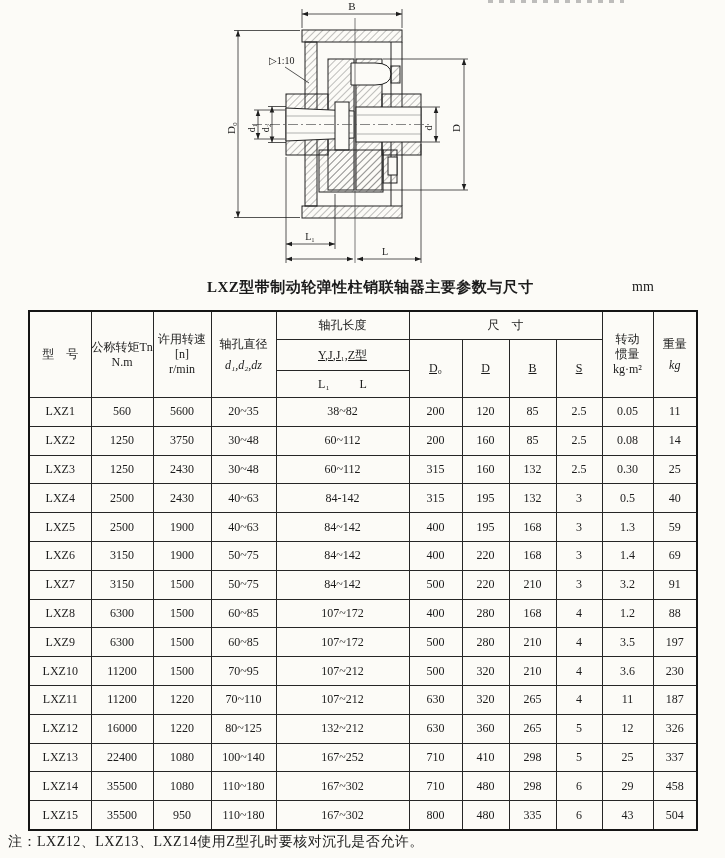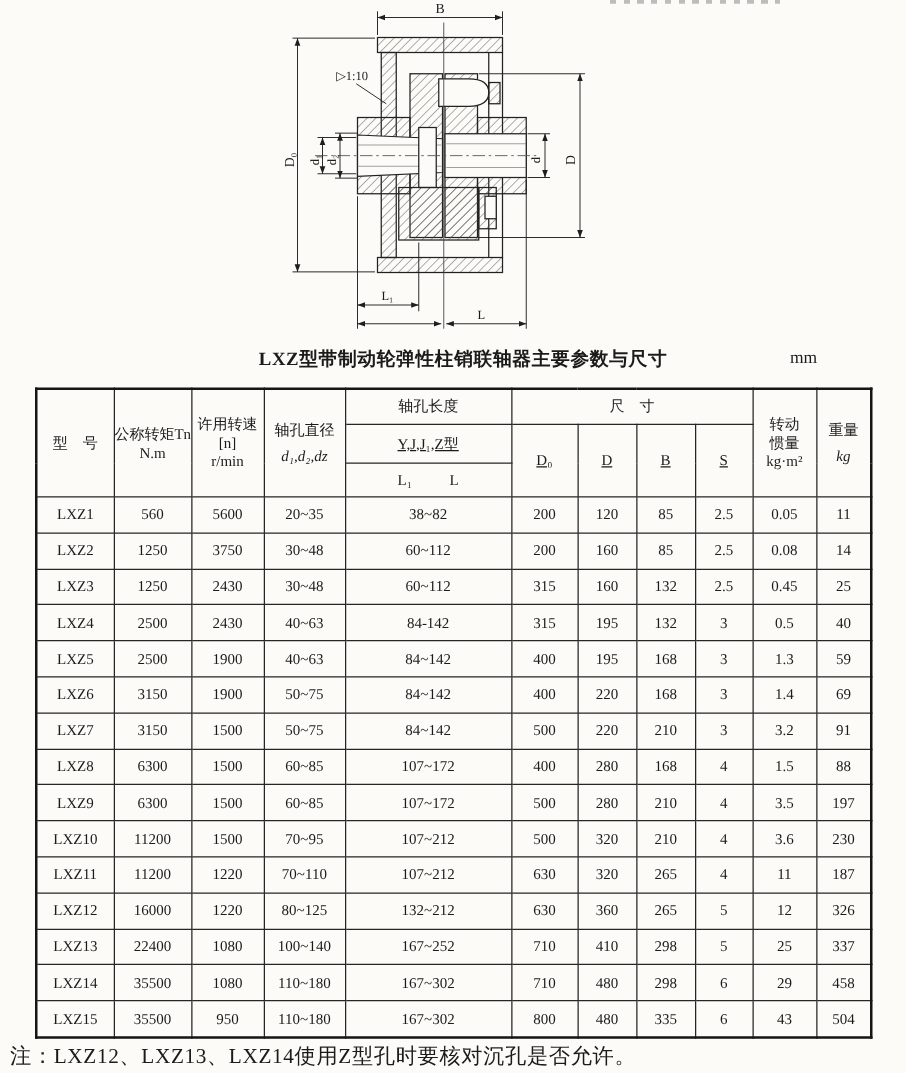--- a/index.html
+++ b/index.html
@@ -43,21 +43,21 @@
   }
   thead tr.h1 th{height:27px;margin-top:10px;}
   thead tr.h2 th{height:30px;text-decoration:underline;}
   thead tr.h3 th{height:26px;}
   tbody td{height:27.8px;font-size:12.5px;}
   .hline{display:block;}
   .gap-top{margin-top:6px;font-style:italic;}
   .lrow{display:flex;justify-content:center;gap:30px;}
   .note{
     position:absolute;left:8px;top:833px;width:700px;
-    font-size:17px;letter-spacing:.5px;
+    font-size:14px;letter-spacing:.5px;
   }
 </style>
 </head>
 <body>
 <div class="page">
 
 <div class="crop-frag"></div>
 
 <svg class="drawing" width="300" height="272" viewBox="0 0 300 272">
   <defs>
@@ -249,21 +249,21 @@
         <tr>
           <td>LXZ3</td>
           <td>1250</td>
           <td>2430</td>
           <td>30~48</td>
           <td>60~112</td>
           <td>315</td>
           <td>160</td>
           <td>132</td>
           <td>2.5</td>
-          <td>0.45</td>
+          <td>0.30</td>
           <td>25</td>
         </tr>
         <tr>
           <td>LXZ4</td>
           <td>2500</td>
           <td>2430</td>
           <td>40~63</td>
           <td>84-142</td>
           <td>315</td>
           <td>195</td>
@@ -314,21 +314,21 @@
         <tr>
           <td>LXZ8</td>
           <td>6300</td>
           <td>1500</td>
           <td>60~85</td>
           <td>107~172</td>
           <td>400</td>
           <td>280</td>
           <td>168</td>
           <td>4</td>
-          <td>1.5</td>
+          <td>1.2</td>
           <td>88</td>
         </tr>
         <tr>
           <td>LXZ9</td>
           <td>6300</td>
           <td>1500</td>
           <td>60~85</td>
           <td>107~172</td>
           <td>500</td>
           <td>280</td>

